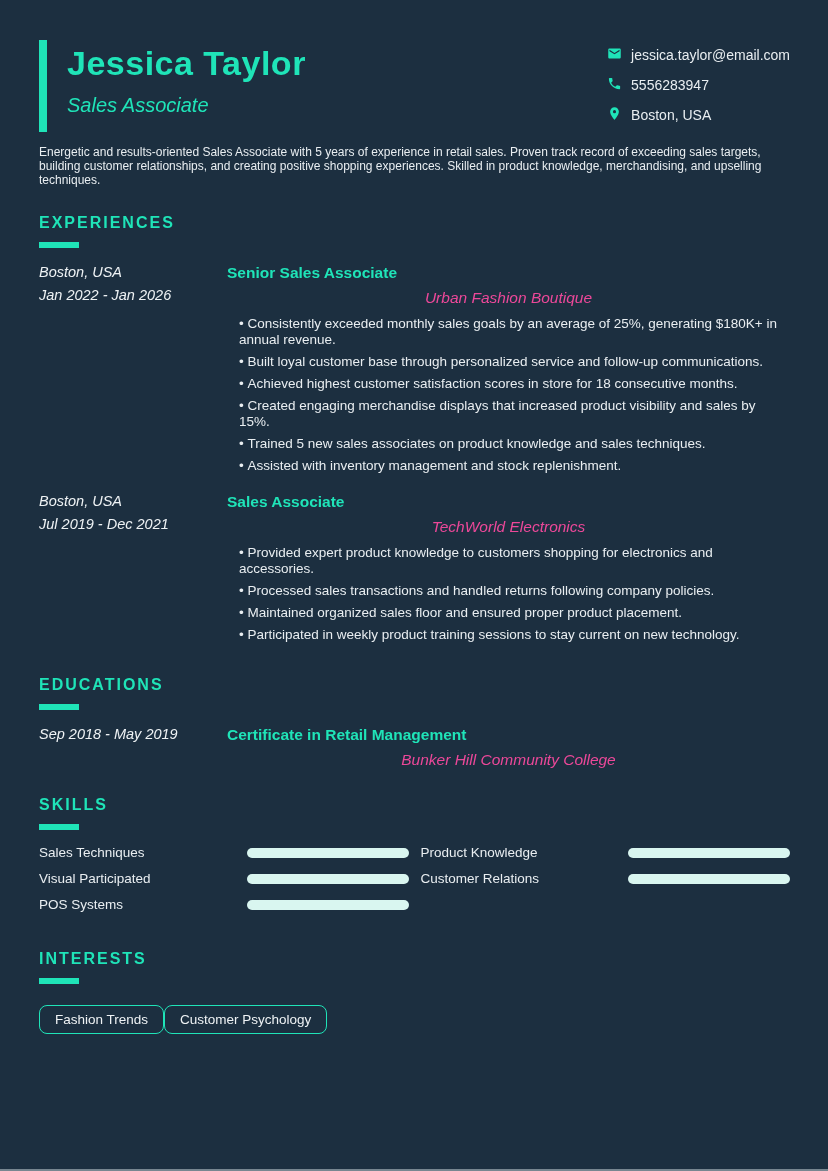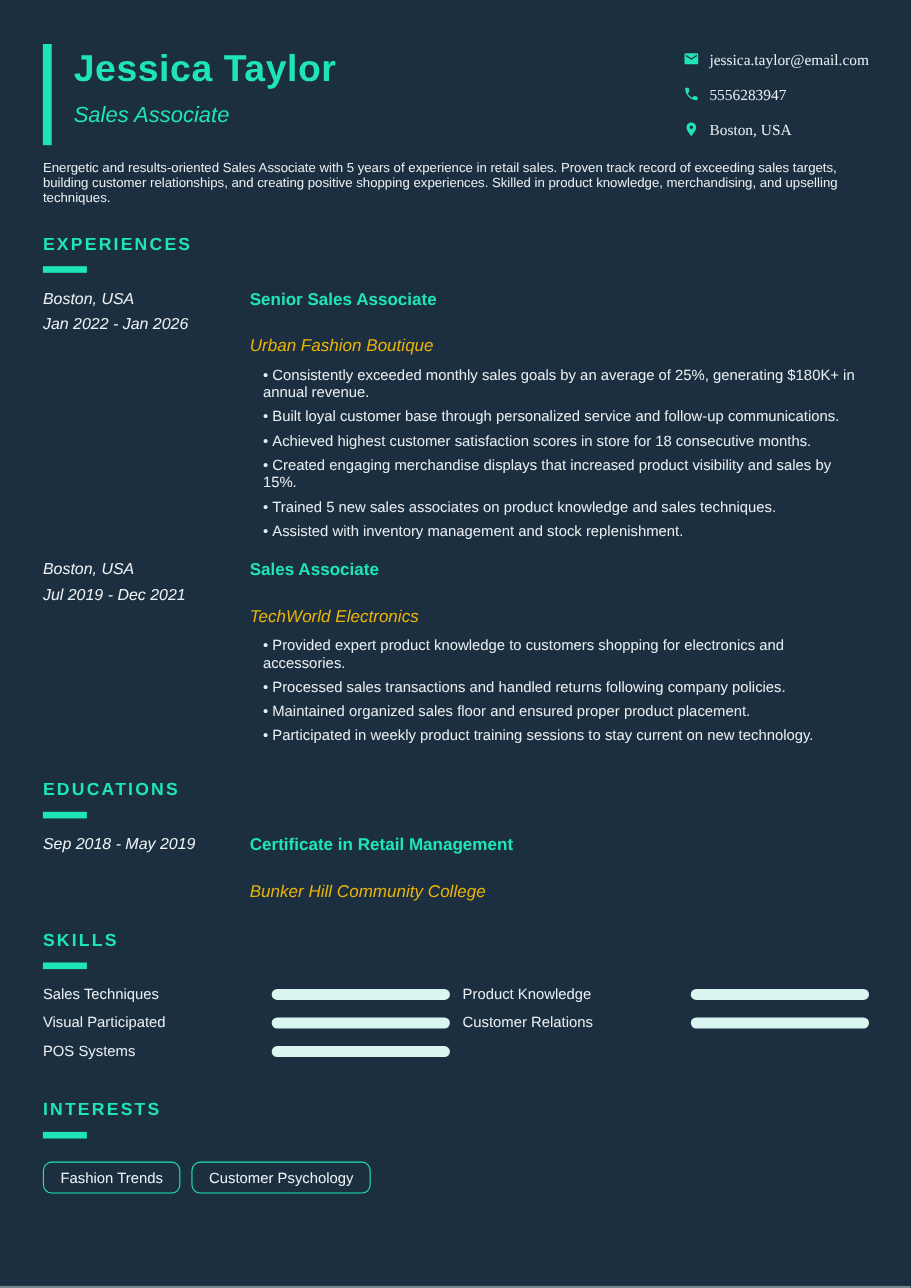--- a/index.html
+++ b/index.html
@@ -33,21 +33,21 @@
     letter-spacing: 0.5px;
     margin-top: 4px;
   }
   .person-title {
     font-size: 20px;
     font-style: italic;
     color: #1fe4b8;
     margin-top: 11px;
   }
   .contact { display: flex; flex-direction: column; gap: 12px; padding-top: 6px; }
-  .contact-row { display: flex; align-items: center; gap: 9px; color: #e9eef1; font-size: 14px; font-family: Liberation Serif, serif; }
+  .contact-row { display: flex; align-items: center; gap: 9px; color: #e9eef1; font-size: 14px; }
   .contact-row svg { flex: 0 0 auto; }
 
   
   .summary {
     margin-top: 13px;
     color: #e9eef1;
     font-size: 12px;
     line-height: 1.17;
   }
 
@@ -60,21 +60,21 @@
     letter-spacing: 2px;
   }
   .heading-bar { width: 40px; height: 6px; background: #1fe4b8; margin-top: 10px; }
 
   
   .entry { display: grid; grid-template-columns: 188px 1fr; margin-top: 16px; }
   .entry + .entry { margin-top: 14px; }
   .entry-meta { font-style: italic; color: #eef2f4; font-size: 14.5px; }
   .entry-meta div { margin-bottom: 7px; }
   .entry-role { color: #1fe4b8; font-weight: bold; font-size: 15.5px; }
-  .entry-company { font-style: italic; color: #eab308; font-size: 15.5px; margin-top: 24px; }
+  .entry-company { font-style: italic; color: #ec4899; font-size: 15.5px; margin-top: 7px; text-align: center; }
   .bullets { margin-top: 9px; }
   .bullet {
     color: #e9eef1;
     font-size: 13.5px;
     line-height: 1.18;
     padding-left: 12px;
     margin-bottom: 6px;
   }
   .bullet::before { content: "\2022\00a0 "; }
 
@@ -90,21 +90,21 @@
   .skill-label { flex: 1; color: #e9eef1; font-size: 13.5px; }
   .skill-bar {
     width: 162px; height: 10px;
     border-radius: 5px;
     background: #d9f6f0;
     overflow: hidden;
   }
   .skill-fill { height: 100%; border-radius: 5px; background: #1fe4b8; }
 
   
-  .chips { display: flex; gap: 10px; margin-top: 21px; }
+  .chips { display: flex; margin-top: 21px; }
   .chip {
     border: 1.5px solid #1fe4b8;
     border-radius: 8px;
     padding: 6px 15px;
     color: #eef2f4;
     font-size: 13.5px;
   }
 
   
   .soft-grid {

